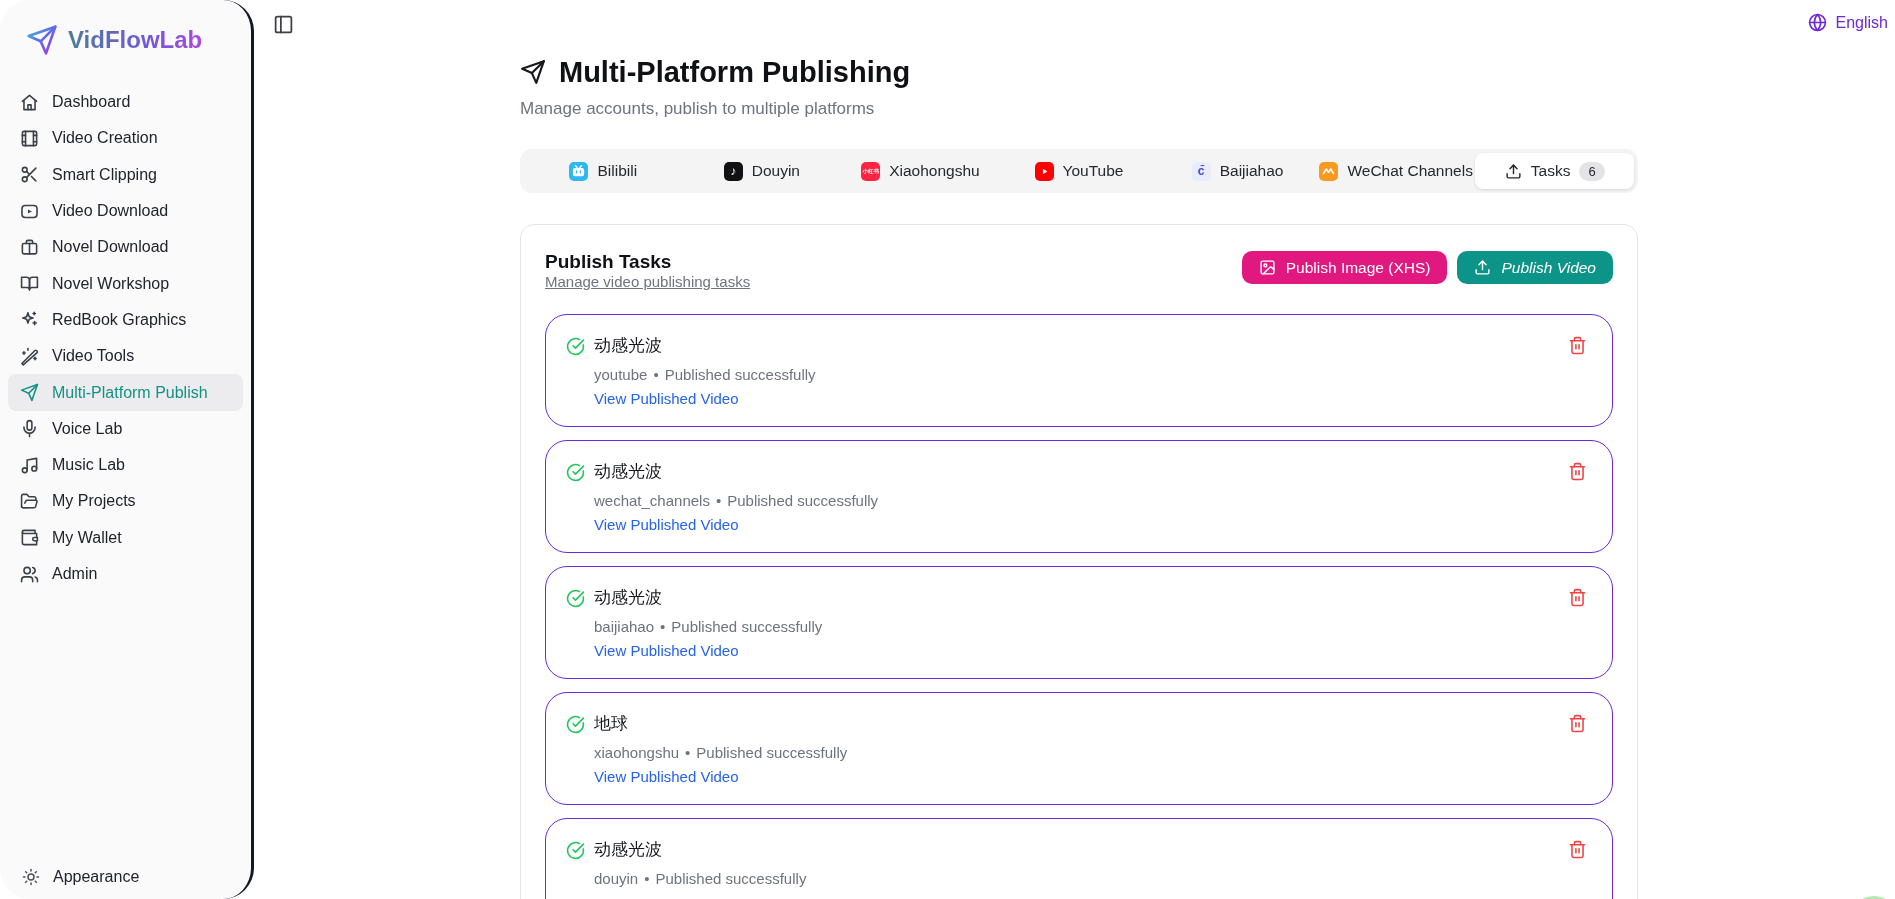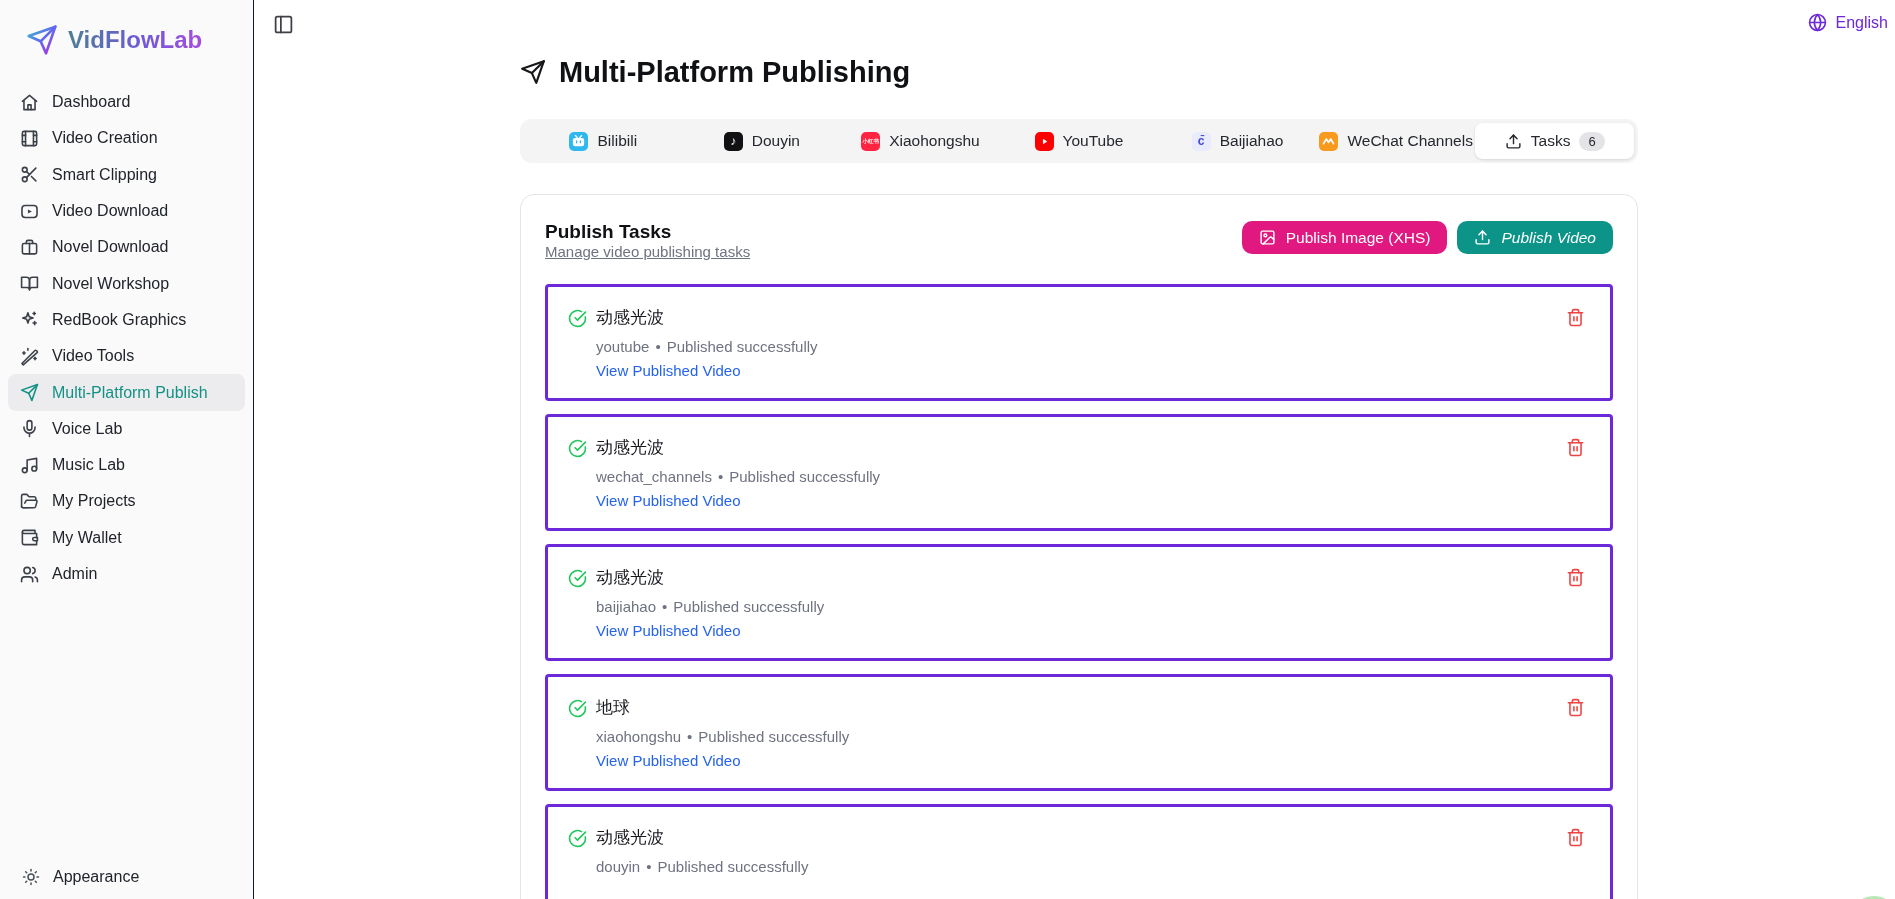--- a/index.html
+++ b/index.html
@@ -2,21 +2,21 @@
 <html><head>
 <meta charset="utf-8">
 <style>
   html,body{margin:0;padding:0;background:#fff;}
   #app{position:relative;width:1895px;height:899px;overflow:hidden;background:#fff;
        font-family:"Liberation Sans","DejaVu Sans",sans-serif;color:#18181b;}
   svg{display:block;}
 
   
   .sidebar{position:absolute;left:0;top:0;width:254px;height:899px;background:#fafafa;
-           border-right:1px solid #0f172a;box-sizing:border-box;}
+           border-right:3px solid #0f172a;box-sizing:border-box;border-radius:31px;}
   .logo{display:flex;align-items:center;gap:10px;padding:24px 0 0 26px;}
   .logo-mark svg{width:32px;height:32px;}
   .logo-text{font-size:24px;font-weight:700;
              background:linear-gradient(90deg,#4e7f95 0%,#6f59d8 55%,#a64bdf 100%);
              -webkit-background-clip:text;background-clip:text;color:transparent;}
   .nav{margin-top:28px;padding:0 8px;display:flex;flex-direction:column;}
   .nav-item{display:flex;align-items:center;gap:13px;height:36.3px;padding:0 12px;
             border-radius:8px;color:#21242b;font-size:16px;cursor:pointer;white-space:nowrap;}
   .nav-item .nico{width:19px;height:19px;color:#3c4048;flex:none;}
   .nav-item .nico svg{width:19px;height:19px;}
@@ -62,21 +62,21 @@
   .card-sub{font-size:15px;color:#6f7280;text-decoration:underline;}
   .btns{display:flex;gap:10px;}
   .btn{display:flex;align-items:center;gap:10px;height:33px;padding:0 17px;border-radius:10px;
        color:#fff;font-size:15.5px;border:none;cursor:pointer;
        font-family:"Liberation Sans","DejaVu Sans",sans-serif;}
   .btn .nico svg{width:17px;height:17px;}
   .btn-pink{background:#e0187f;}
   .btn-teal{background:#0d9488;font-style:italic;}
 
   .task-list{margin-top:24px;display:flex;flex-direction:column;gap:13px;}
-  .task{position:relative;border:3px solid #6d28d9;border-radius:4px;min-height:109px;
+  .task{position:relative;border:1px solid #6d28d9;border-radius:22px;min-height:109px;
         padding:19px 20px;box-sizing:border-box;display:flex;gap:9px;background:#fff;}
   .task-check{width:19px;height:19px;color:#22c55e;margin-top:3px;flex:none;}
   .task-check svg{width:19px;height:19px;}
   .task-body{display:flex;flex-direction:column;}
   .task-title{font-size:17px;color:#16181d;line-height:22px;margin-top:1px;}
   .task-meta{margin-top:9px;font-size:15px;color:#6f7280;display:flex;gap:6px;align-items:center;}
   .task-link{margin-top:7px;font-size:15px;color:#2563eb;width:max-content;cursor:pointer;text-decoration:none;}
   .task-trash{position:absolute;right:25px;top:21px;width:19px;height:19px;color:#ef4444;cursor:pointer;}
   .task-trash svg{width:19px;height:19px;}
 
@@ -295,20 +295,21 @@
     <div class="content">
       <div class="page-title">
         <span class="nico">
           <svg viewBox="0 0 24 24" fill="none" stroke="currentColor" stroke-width="2" stroke-linecap="round" stroke-linejoin="round">
             <path d="m22 2-7 20-4-9-9-4Z"></path>
               <path d="M22 2 11 13"></path>
           </svg>
         </span>
         <span>Multi-Platform Publishing</span>
       </div>
+      <div class="page-sub">Manage accounts, publish to multiple platforms</div>
 
       <div class="tabbar">
           <div class="tab">
             <span class="bicon" style="background:#2fb7ef">
               <svg viewBox="0 0 24 24">
                 <path d="m7 2.5 3 3m7-3-3 3" stroke="#fff" stroke-width="2" stroke-linecap="round" fill="none"></path>
                 <rect x="3" y="6.5" width="18" height="13" rx="3.5" fill="#fff"></rect>
                 <path d="M9 11v3m6-3v3" stroke="#2fb7ef" stroke-width="2" stroke-linecap="round"></path>
               </svg>
             </span>

